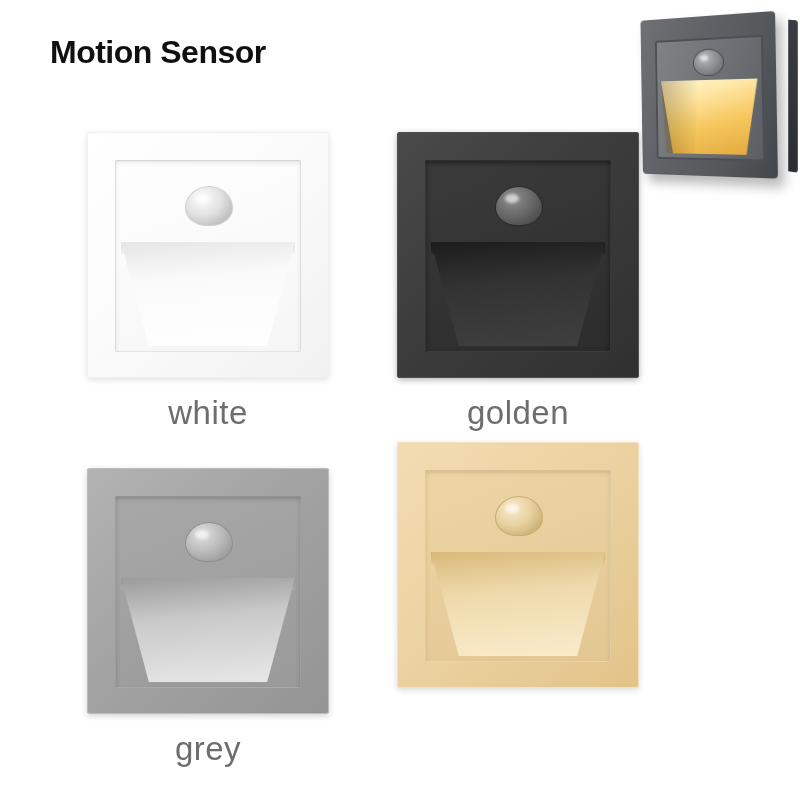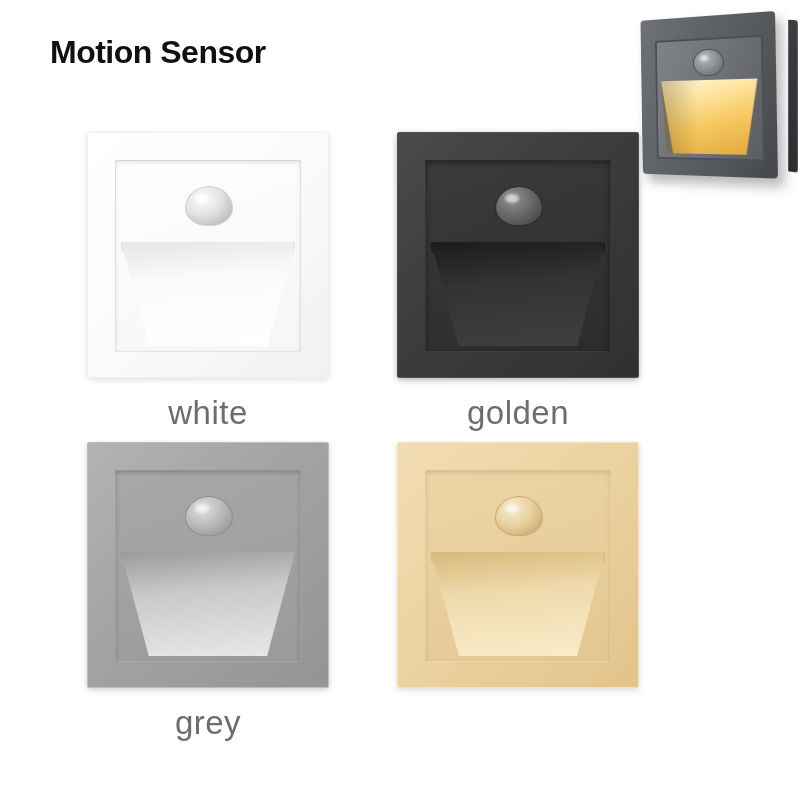--- a/index.html
+++ b/index.html
@@ -124,21 +124,21 @@
     top: 120;
     width: 800px;
   }
 
   .cell {
     position: absolute;
     width: 320px;
   }
   .cell-white  { left: 48px;  top: 132px; }
   .cell-black  { left: 358px; top: 132px; }
-  .cell-grey   { left: 48px;  top: 442px; }
+  .cell-grey   { left: 48px;  top: 468px; }
   .cell-golden { left: 358px; top: 442px; }
 
   .plate {
     position: relative;
     width: 242px;
     height: 246px;
     margin: 0 auto;
     border-radius: 3px;
   }
   .recess {

